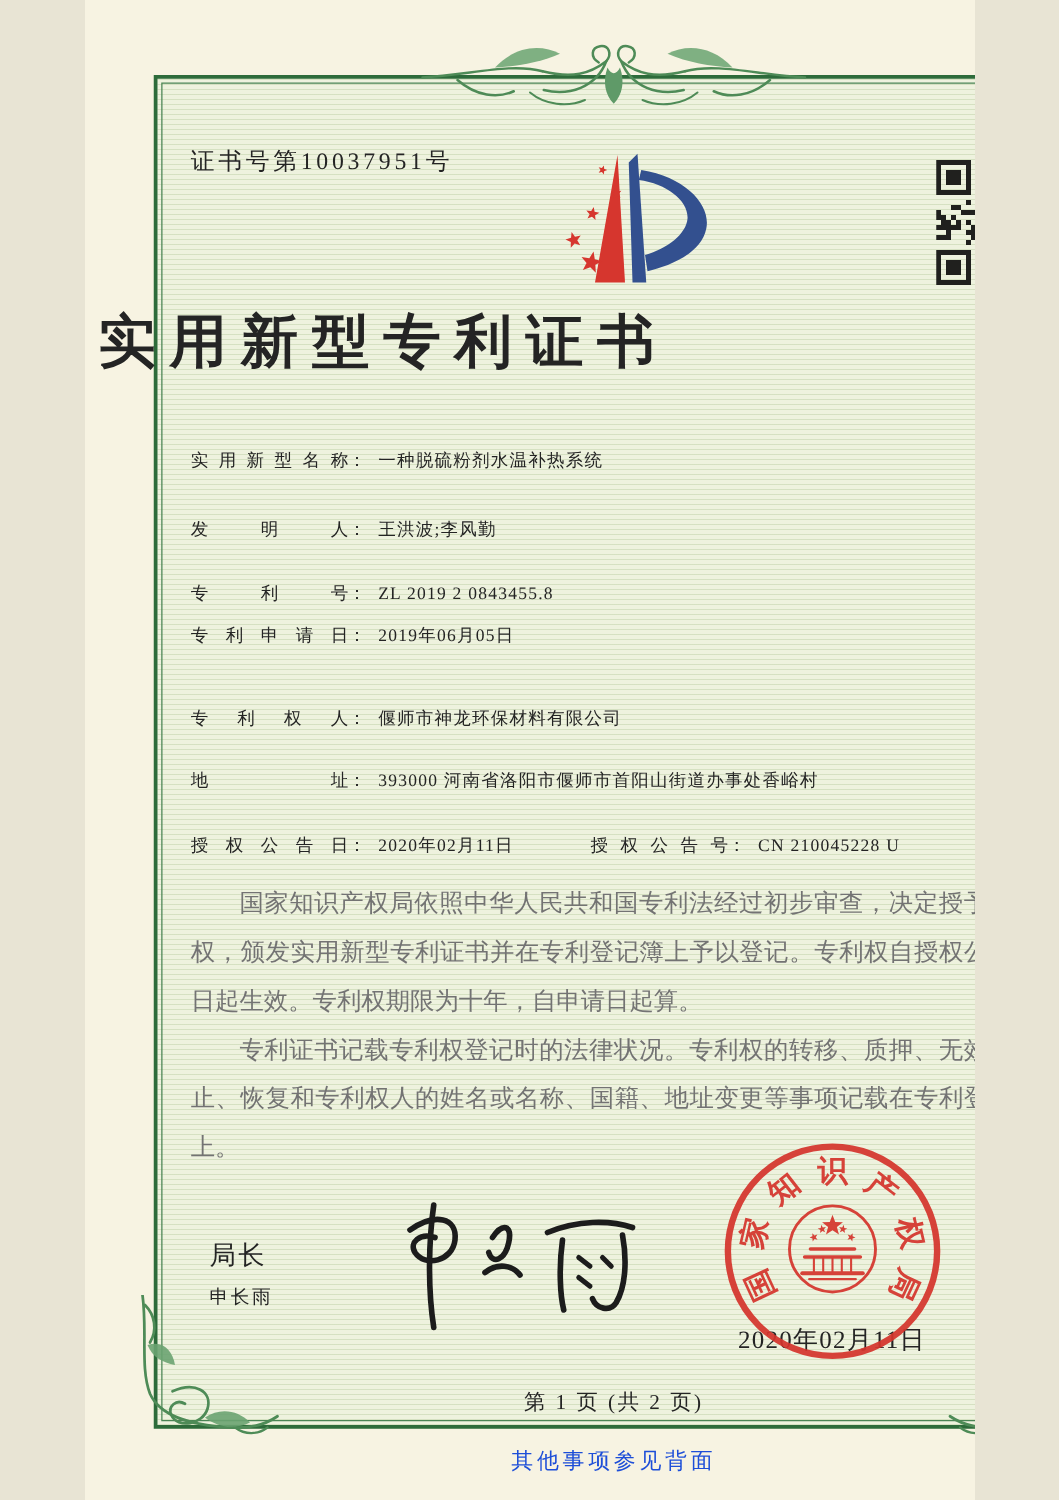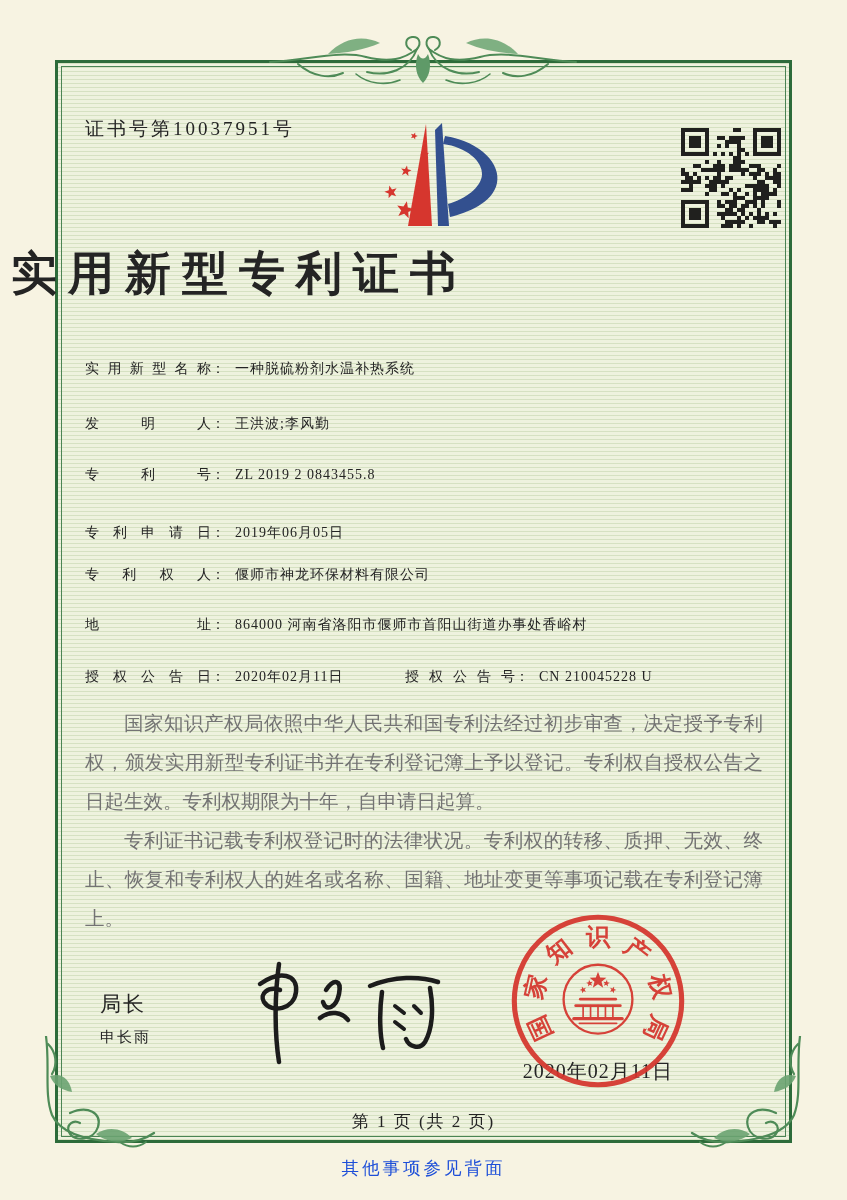--- a/index.html
+++ b/index.html
@@ -1,18 +1,18 @@
 <!DOCTYPE html>
 <html lang="zh"><head>
 <meta charset="utf-8">
 <style>
   * { margin:0; padding:0; box-sizing:border-box; }
   html,body { background:#e8e4d4; }
   .page {
-    position:relative; width:847px; height:1200px; margin:0 auto;
+    position:relative; width:712px; height:1200px; margin:0 auto;
     background:#f7f3e2; overflow:hidden;
     font-family:"Liberation Serif","DejaVu Serif",serif; color:#242424;
   }
   
   .frame {
     position:absolute; left:55px; top:60px; width:737px; height:1083px;
     border:3px solid #2d6b3a;
     background:
       repeating-linear-gradient(180deg, rgba(150,180,120,0.28) 0 1px, rgba(0,0,0,0) 1px 4px),
       #eef2de;
@@ -119,28 +119,28 @@
 
   <div class="frow" style="top:360px;">
     <span class="flabel">实用新型名称</span><span class="colon">：</span><span class="fvalue">一种脱硫粉剂水温补热系统</span>
   </div>
   <div class="frow" style="top:415px;">
     <span class="flabel">发明人</span><span class="colon">：</span><span class="fvalue">王洪波;李风勤</span>
   </div>
   <div class="frow" style="top:466px;">
     <span class="flabel">专利号</span><span class="colon">：</span><span class="fvalue">ZL 2019 2 0843455.8</span>
   </div>
-  <div class="frow" style="top:524px;font-family:Liberation Serif, serif;">
+  <div class="frow" style="top:500px;font-family:Liberation Serif, serif;">
     <span class="flabel">专利申请日</span><span class="colon">：</span><span class="fvalue">2019年06月05日</span>
   </div>
   <div class="frow" style="top:566px;">
     <span class="flabel">专利权人</span><span class="colon">：</span><span class="fvalue">偃师市神龙环保材料有限公司</span>
   </div>
   <div class="frow" style="top:616px;">
-    <span class="flabel">地址</span><span class="colon">：</span><span class="fvalue">864000 河南省洛阳市偃师市首阳山街道办事处香峪村</span>
+    <span class="flabel">地址</span><span class="colon">：</span><span class="fvalue">393000 河南省洛阳市偃师市首阳山街道办事处香峪村</span>
   </div>
   <div class="frow" style="top:668px;">
     <span><span class="flabel">授权公告日</span><span class="colon">：</span><span class="fvalue">2020年02月11日</span></span>
     <span class="grant-no"><span class="flabel">授权公告号</span><span class="colon">：</span><span class="fvalue">CN 210045228 U</span></span>
   </div>
 
   <div class="body-text">
     <p>国家知识产权局依照中华人民共和国专利法经过初步审查，决定授予专利权，颁发实用新型专利证书并在专利登记簿上予以登记。专利权自授权公告之日起生效。专利权期限为十年，自申请日起算。</p>
     <p>专利证书记载专利权登记时的法律状况。专利权的转移、质押、无效、终止、恢复和专利权人的姓名或名称、国籍、地址变更等事项记载在专利登记簿上。</p>
   </div>

